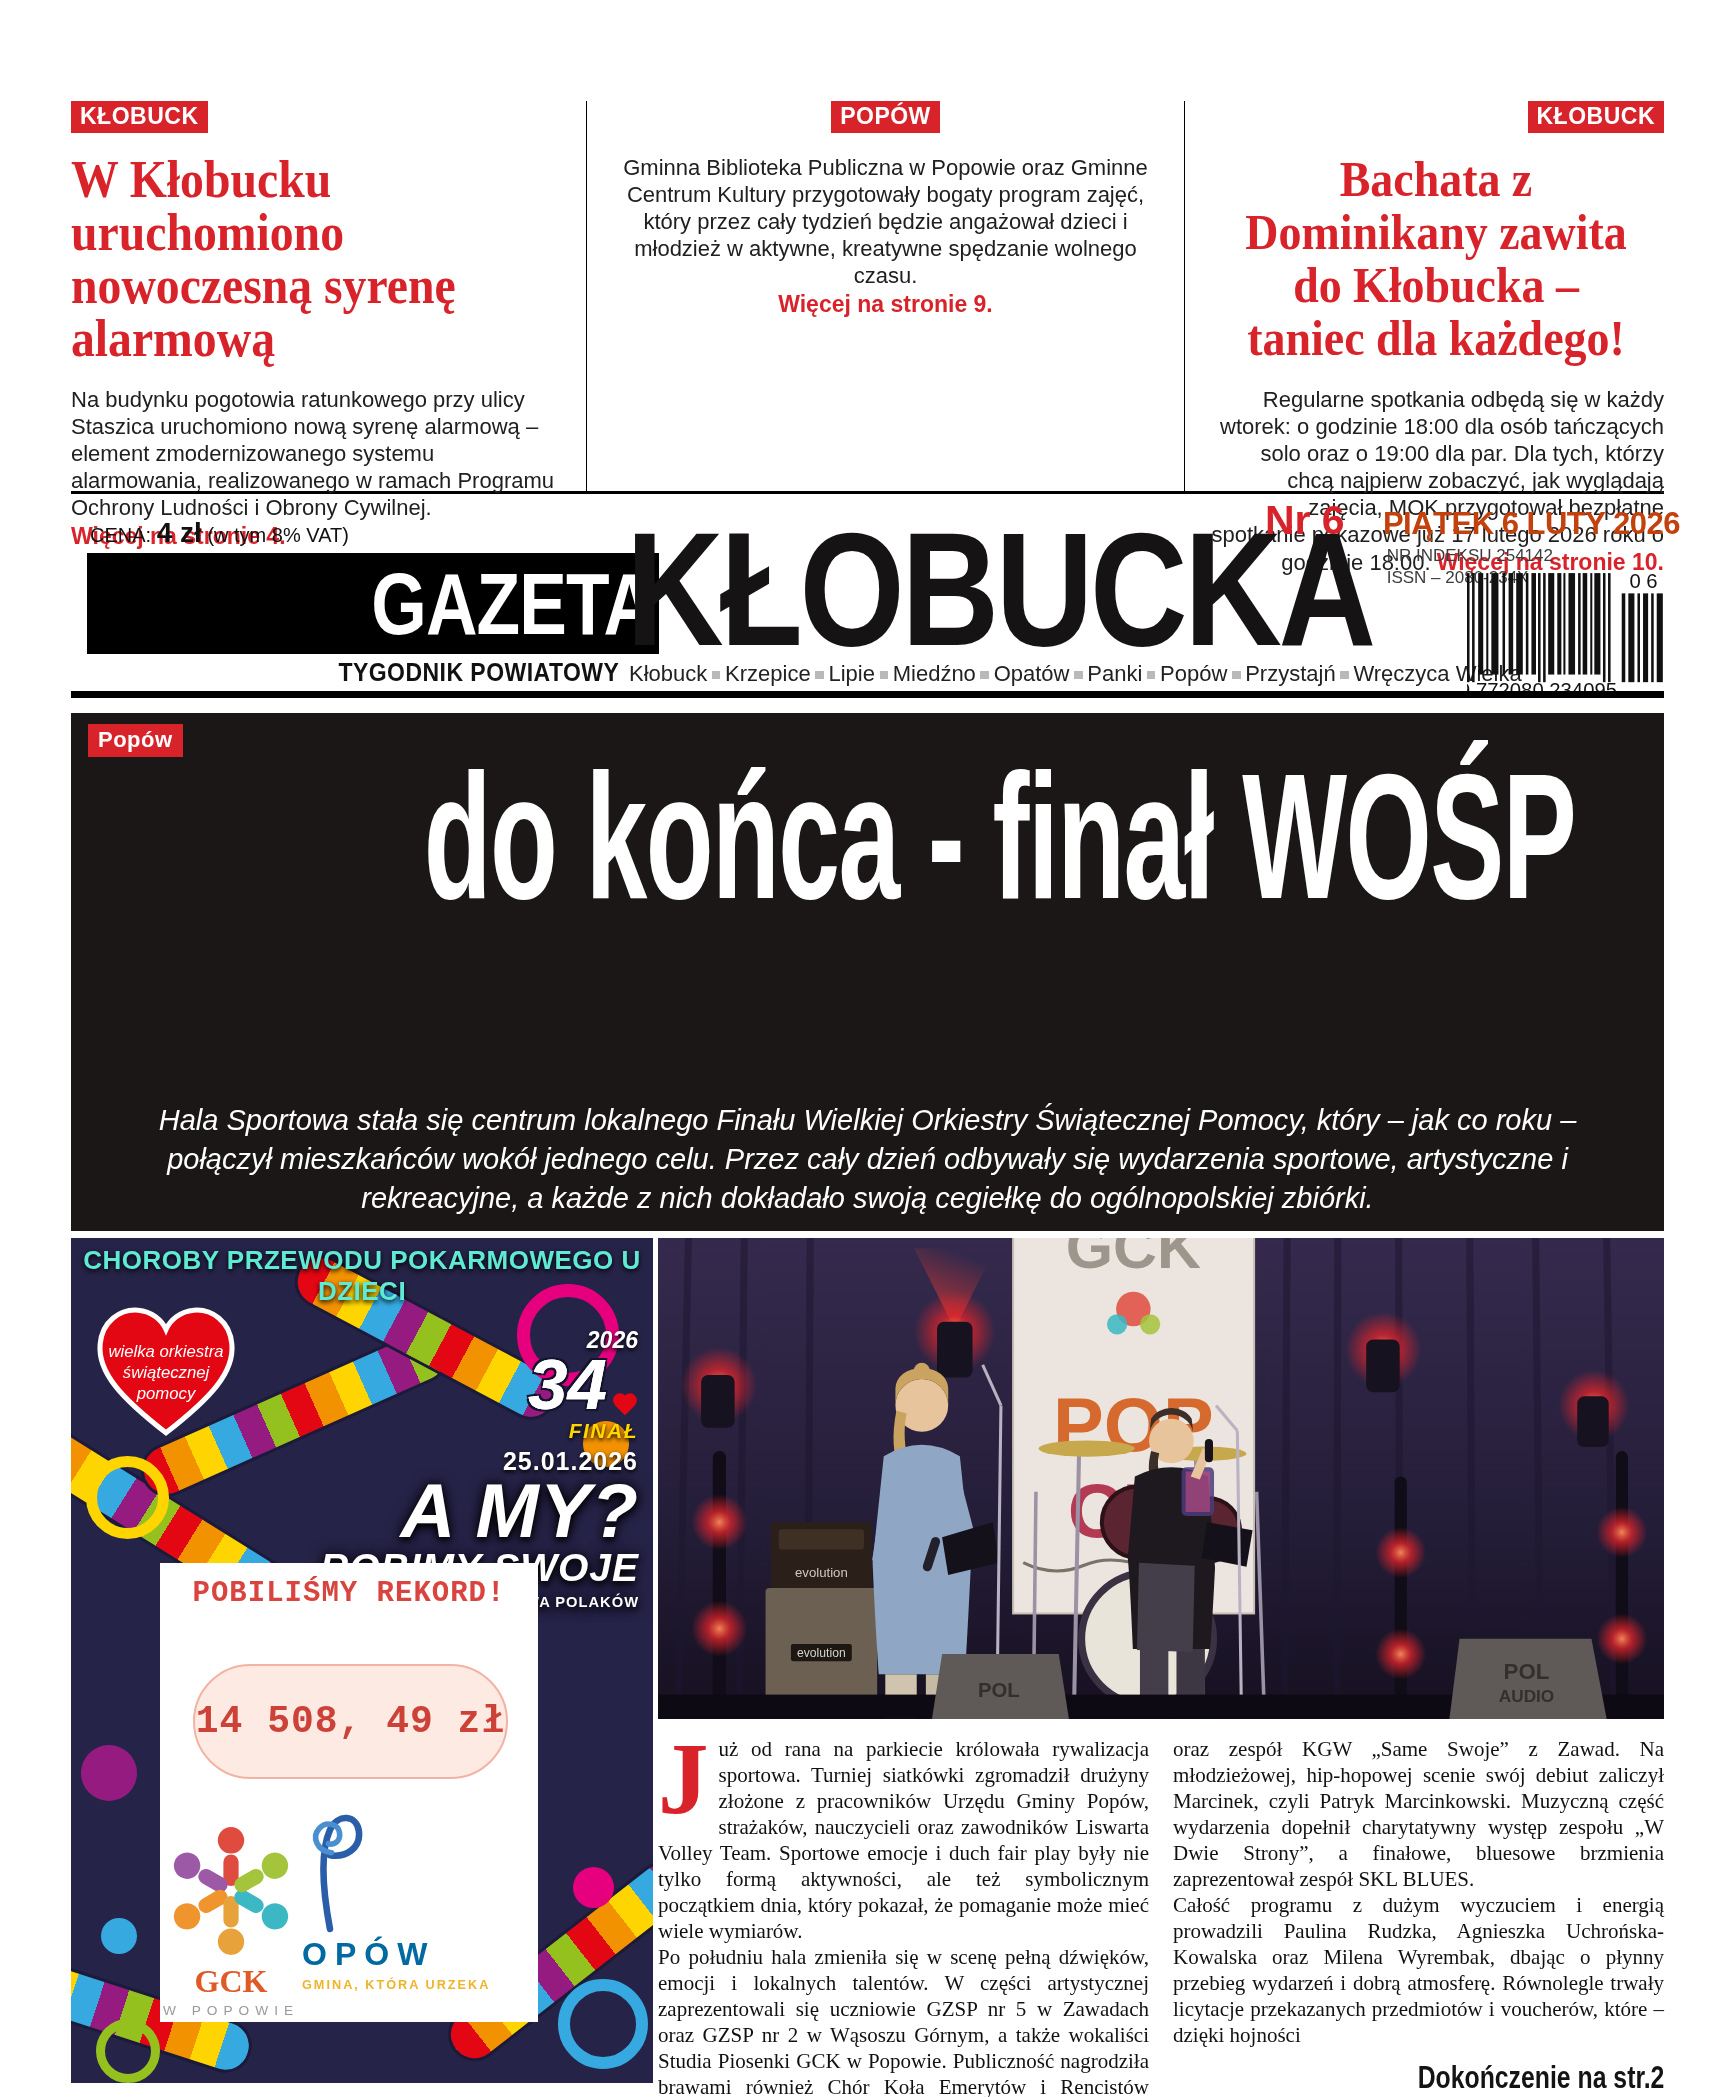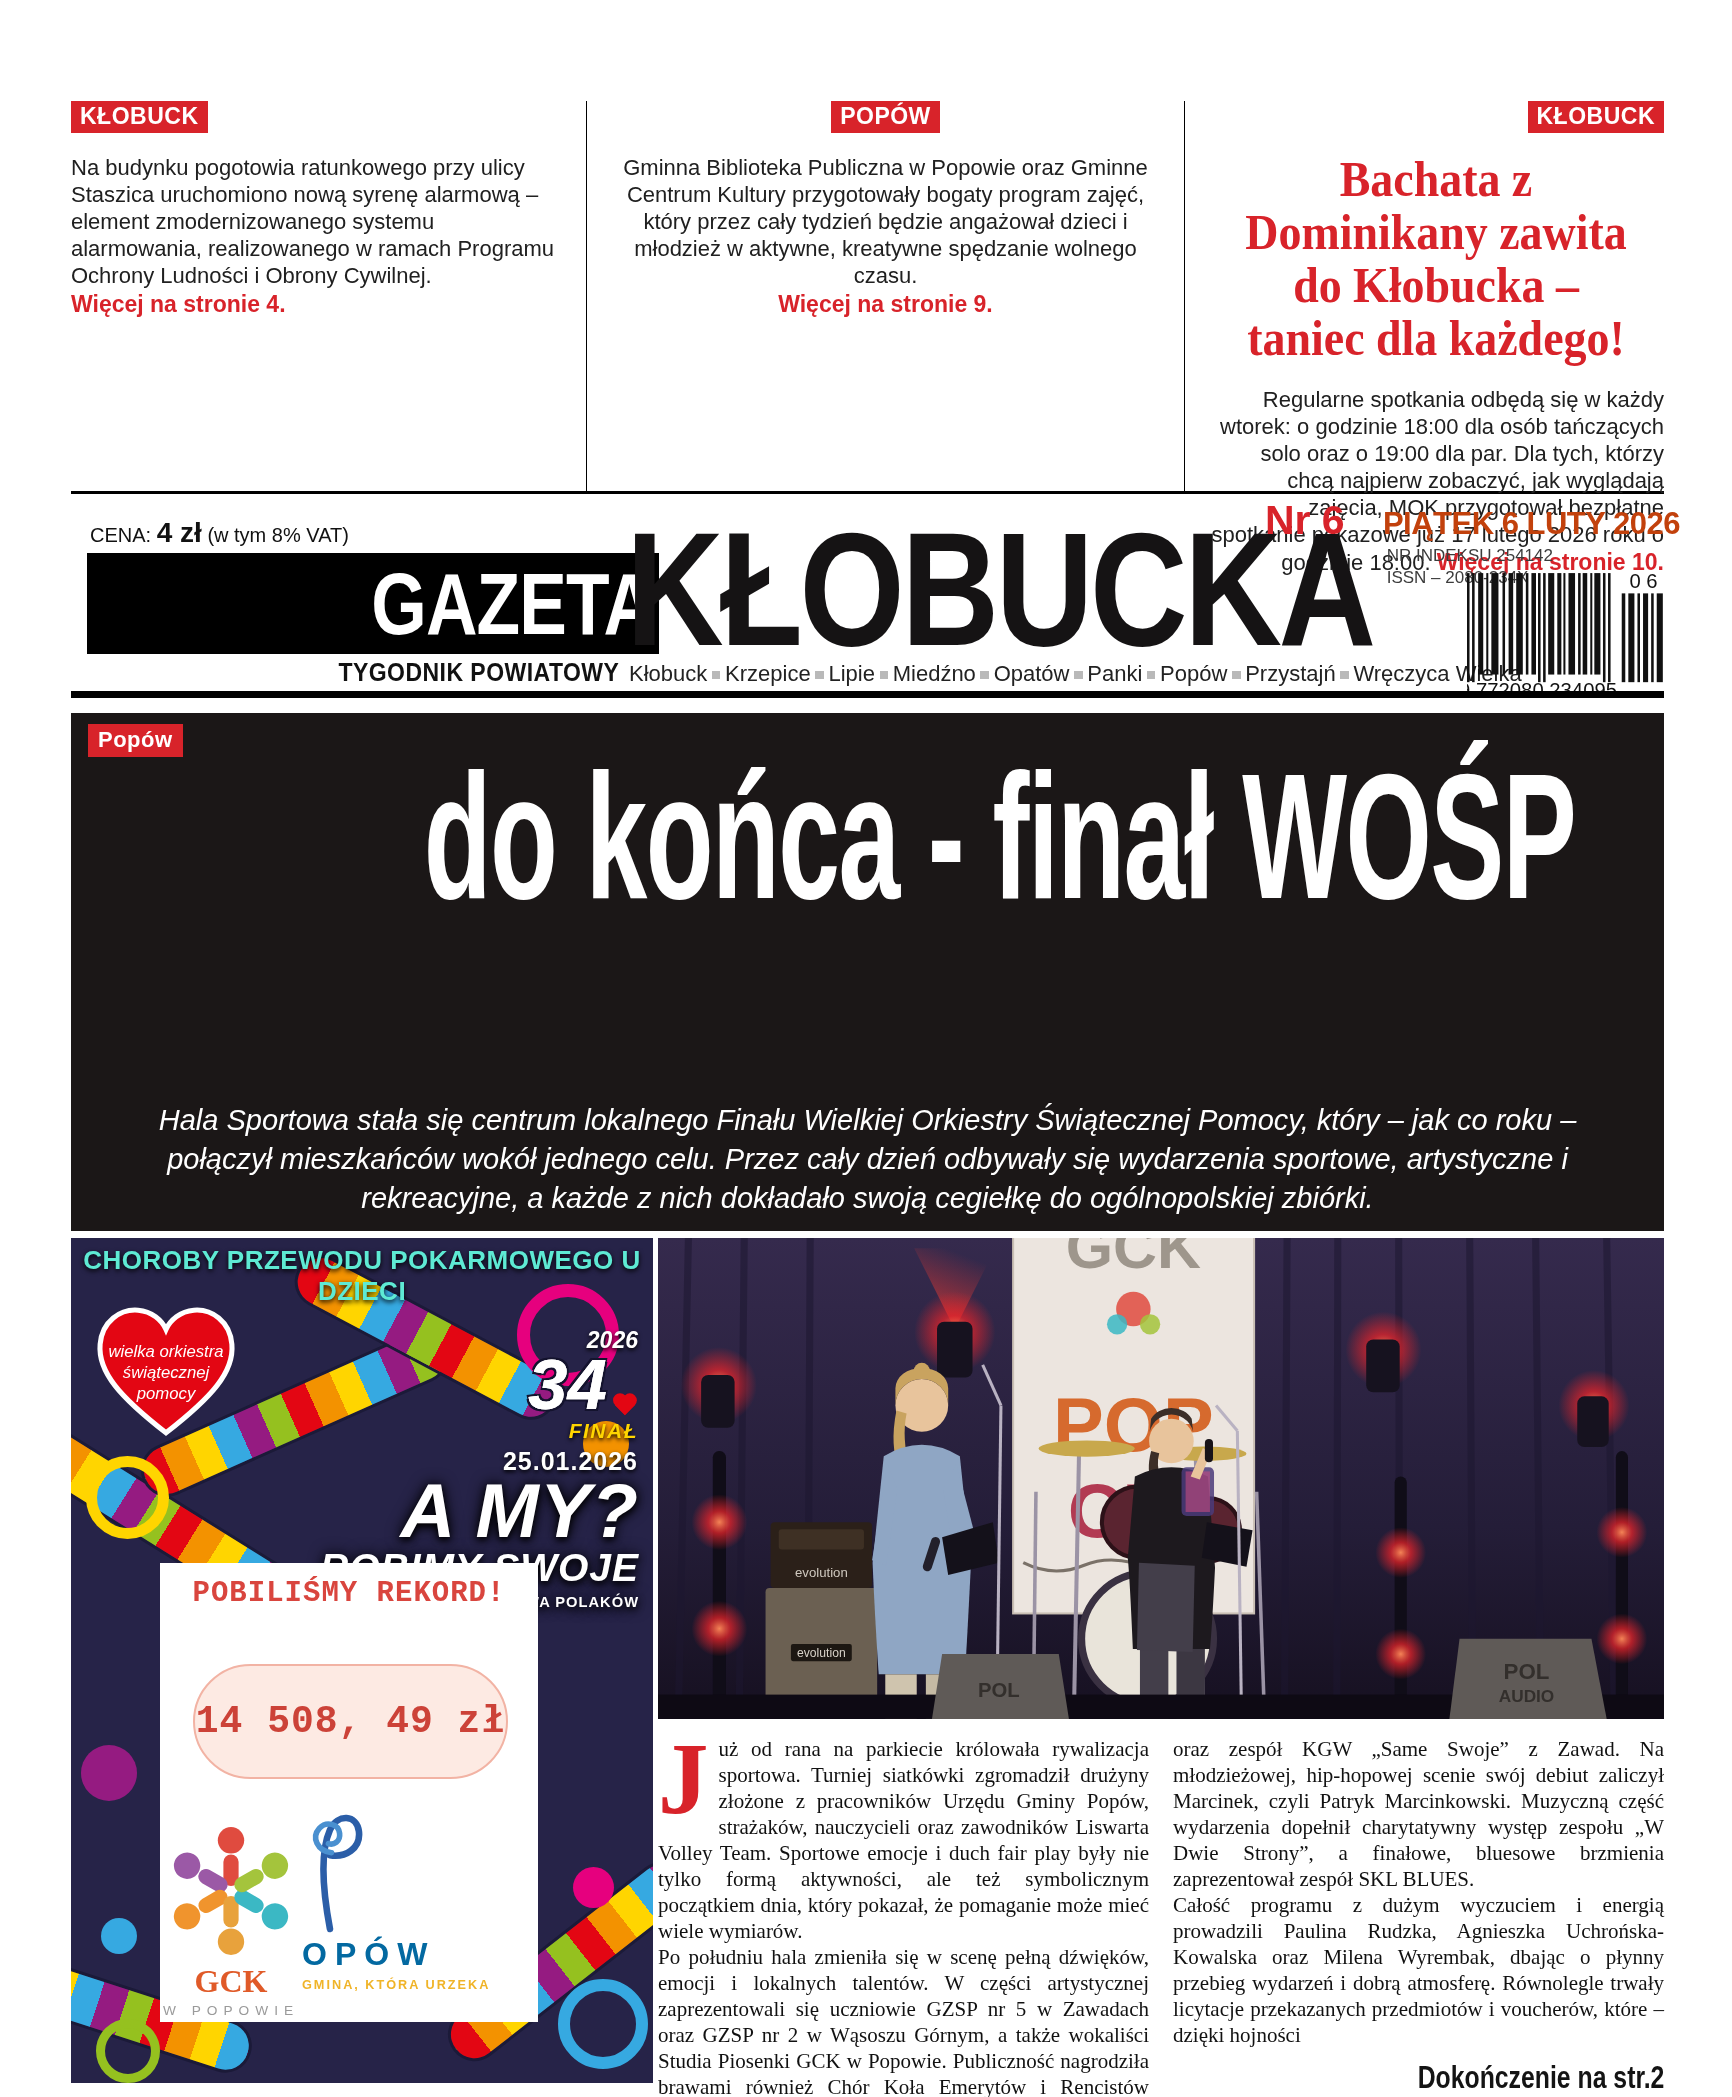--- a/index.html
+++ b/index.html
@@ -99,20 +99,21 @@
   .dropcap{float:left;color:#d8232a;font-family:"Liberation Serif",serif;font-weight:bold;font-size:101px;line-height:80px;padding:3px 10px 0 0;}
   .contnote{margin-top:17px;text-align:right;font-family:"Liberation Sans",sans-serif;font-weight:bold;font-size:31px;color:#141414;}
   .contnote span{display:inline-block;transform:scaleX(.8);transform-origin:right center;}
 </style>
 </head>
 <body>
 
 <div class="teasers">
   <div class="tcol tcol1">
     <span class="tag">KŁOBUCK</span>
+    <div class="thead"><span class="cond">W Kłobucku uruchomiono nowoczesną syrenę alarmową</span></div>
     <div class="tbody"><span>Na budynku pogotowia ratunkowego przy ulicy Staszica uruchomiono nową syrenę alarmową – element zmodernizowanego systemu alarmowania, realizowanego w ramach Programu Ochrony Ludności i Obrony Cywilnej.</span><span class="tmore">Więcej na stronie 4.</span></div>
   </div>
   <div class="tcol tcol2">
     <span class="tag">POPÓW</span>
     <div class="tbody"><span>Gminna Biblioteka Publiczna w Popowie oraz Gminne Centrum Kultury przygotowały bogaty program zajęć, który przez cały tydzień będzie angażował dzieci i młodzież w aktywne, kreatywne spędzanie wolnego czasu.</span><span class="tmore">Więcej na stronie 9.</span></div>
   </div>
   <div class="tcol tcol3">
     <span class="tag">KŁOBUCK</span>
     <div class="thead"><span class="cond">Bachata z Dominikany zawita do Kłobucka – taniec dla każdego!</span></div>
     <div class="tbody"><span>Regularne spotkania odbędą się w każdy wtorek: o godzinie 18:00 dla osób tańczących solo oraz o 19:00 dla par. Dla tych, którzy chcą najpierw zobaczyć, jak wyglądają zajęcia, MOK przygotował bezpłatne spotkanie pokazowe już 17 lutego 2026 roku o godzinie 18:00. </span><span class="tmore">Więcej na stronie 10.</span></div>

